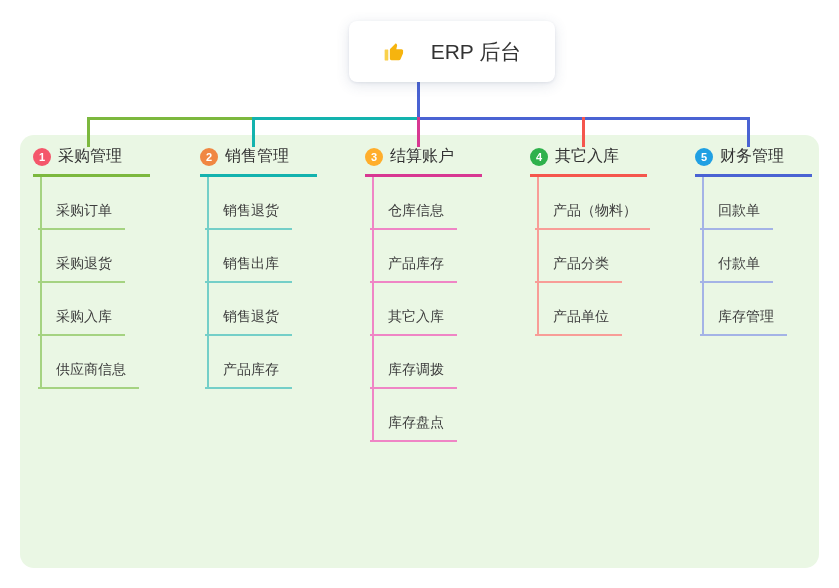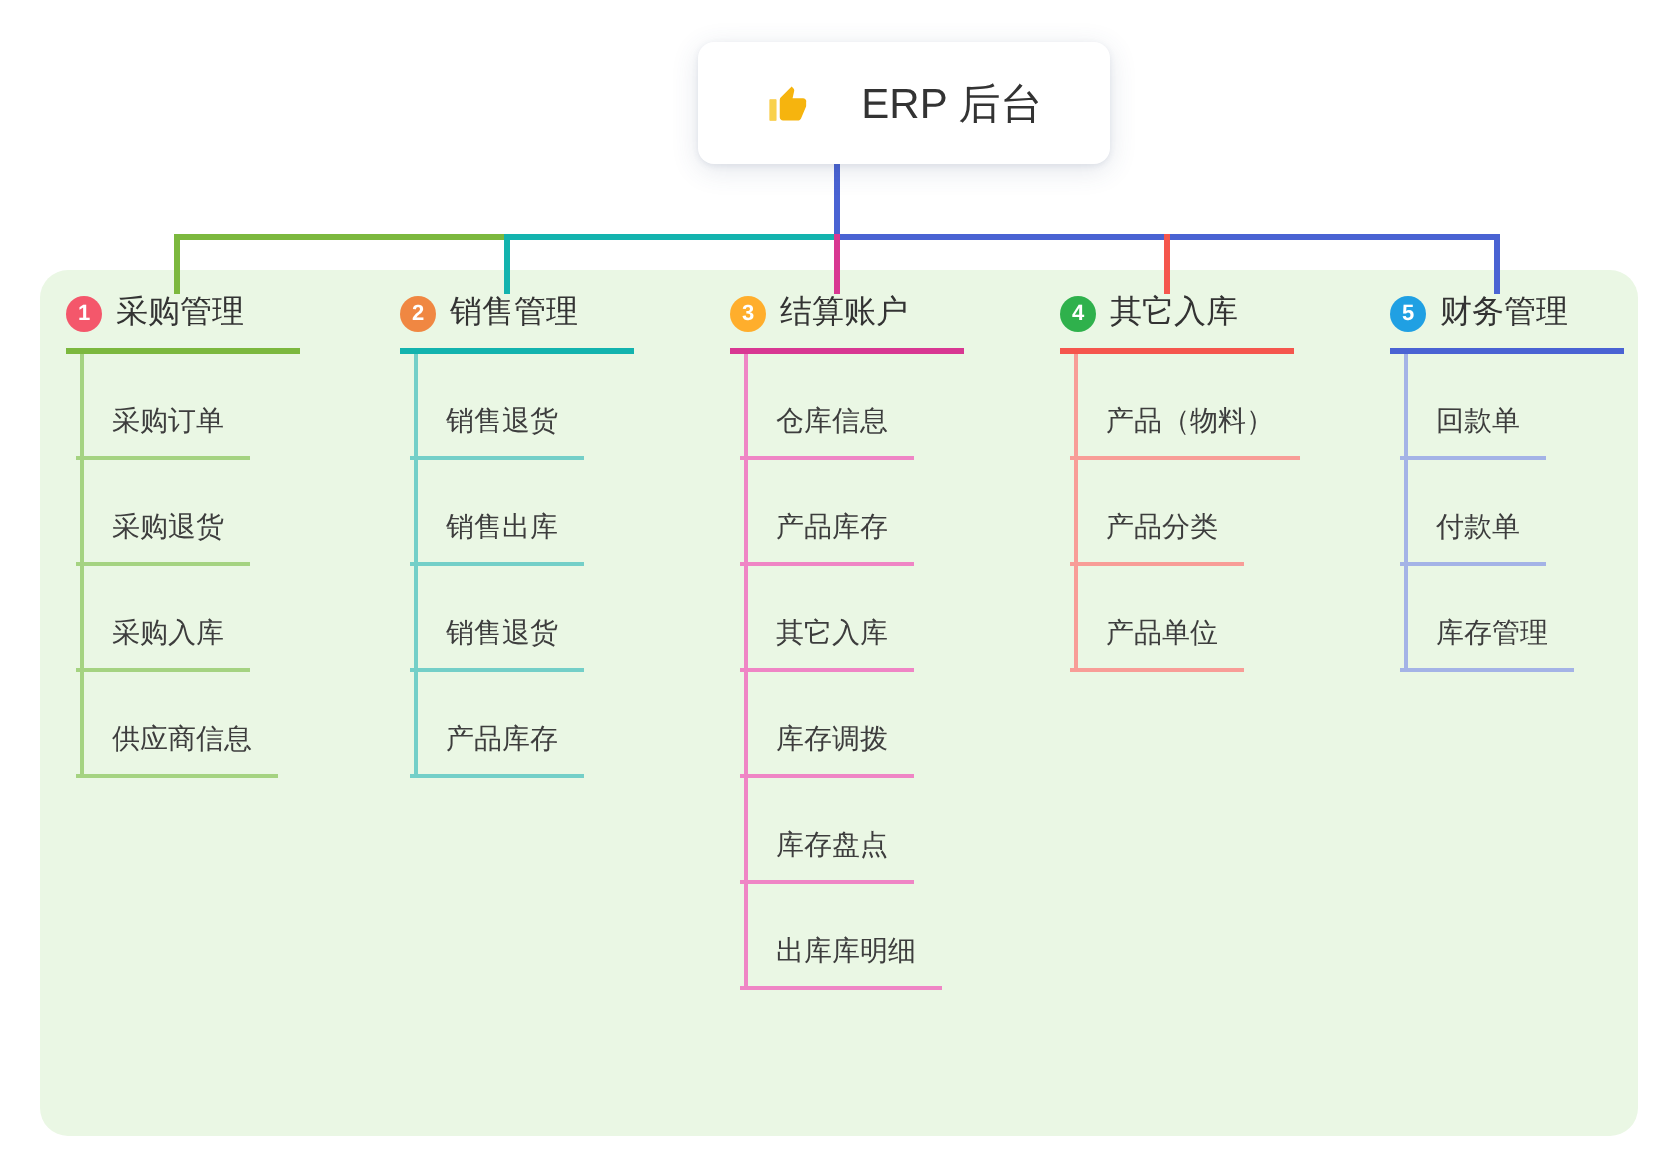--- a/index.html
+++ b/index.html
@@ -144,21 +144,20 @@
       <span class="badge">3</span>
       <span class="branch-title">结算账户</span>
     </div>
     <div class="children">
       <div class="spine"></div>
     <div class="child">仓库信息</div>
           <div class="child">产品库存</div>
           <div class="child">其它入库</div>
           <div class="child">库存调拨</div>
           <div class="child">库存盘点</div>
-          <div class="child">出库库明细</div>
         </div>
   </div>
 
   <div class="branch" style="left: 530px; top: 146px; --line: #f5564d; --light: #f89d97; --badge: #2fb14c;">
     <div class="branch-header">
       <span class="badge">4</span>
       <span class="branch-title">其它入库</span>
     </div>
     <div class="children">
       <div class="spine"></div>

